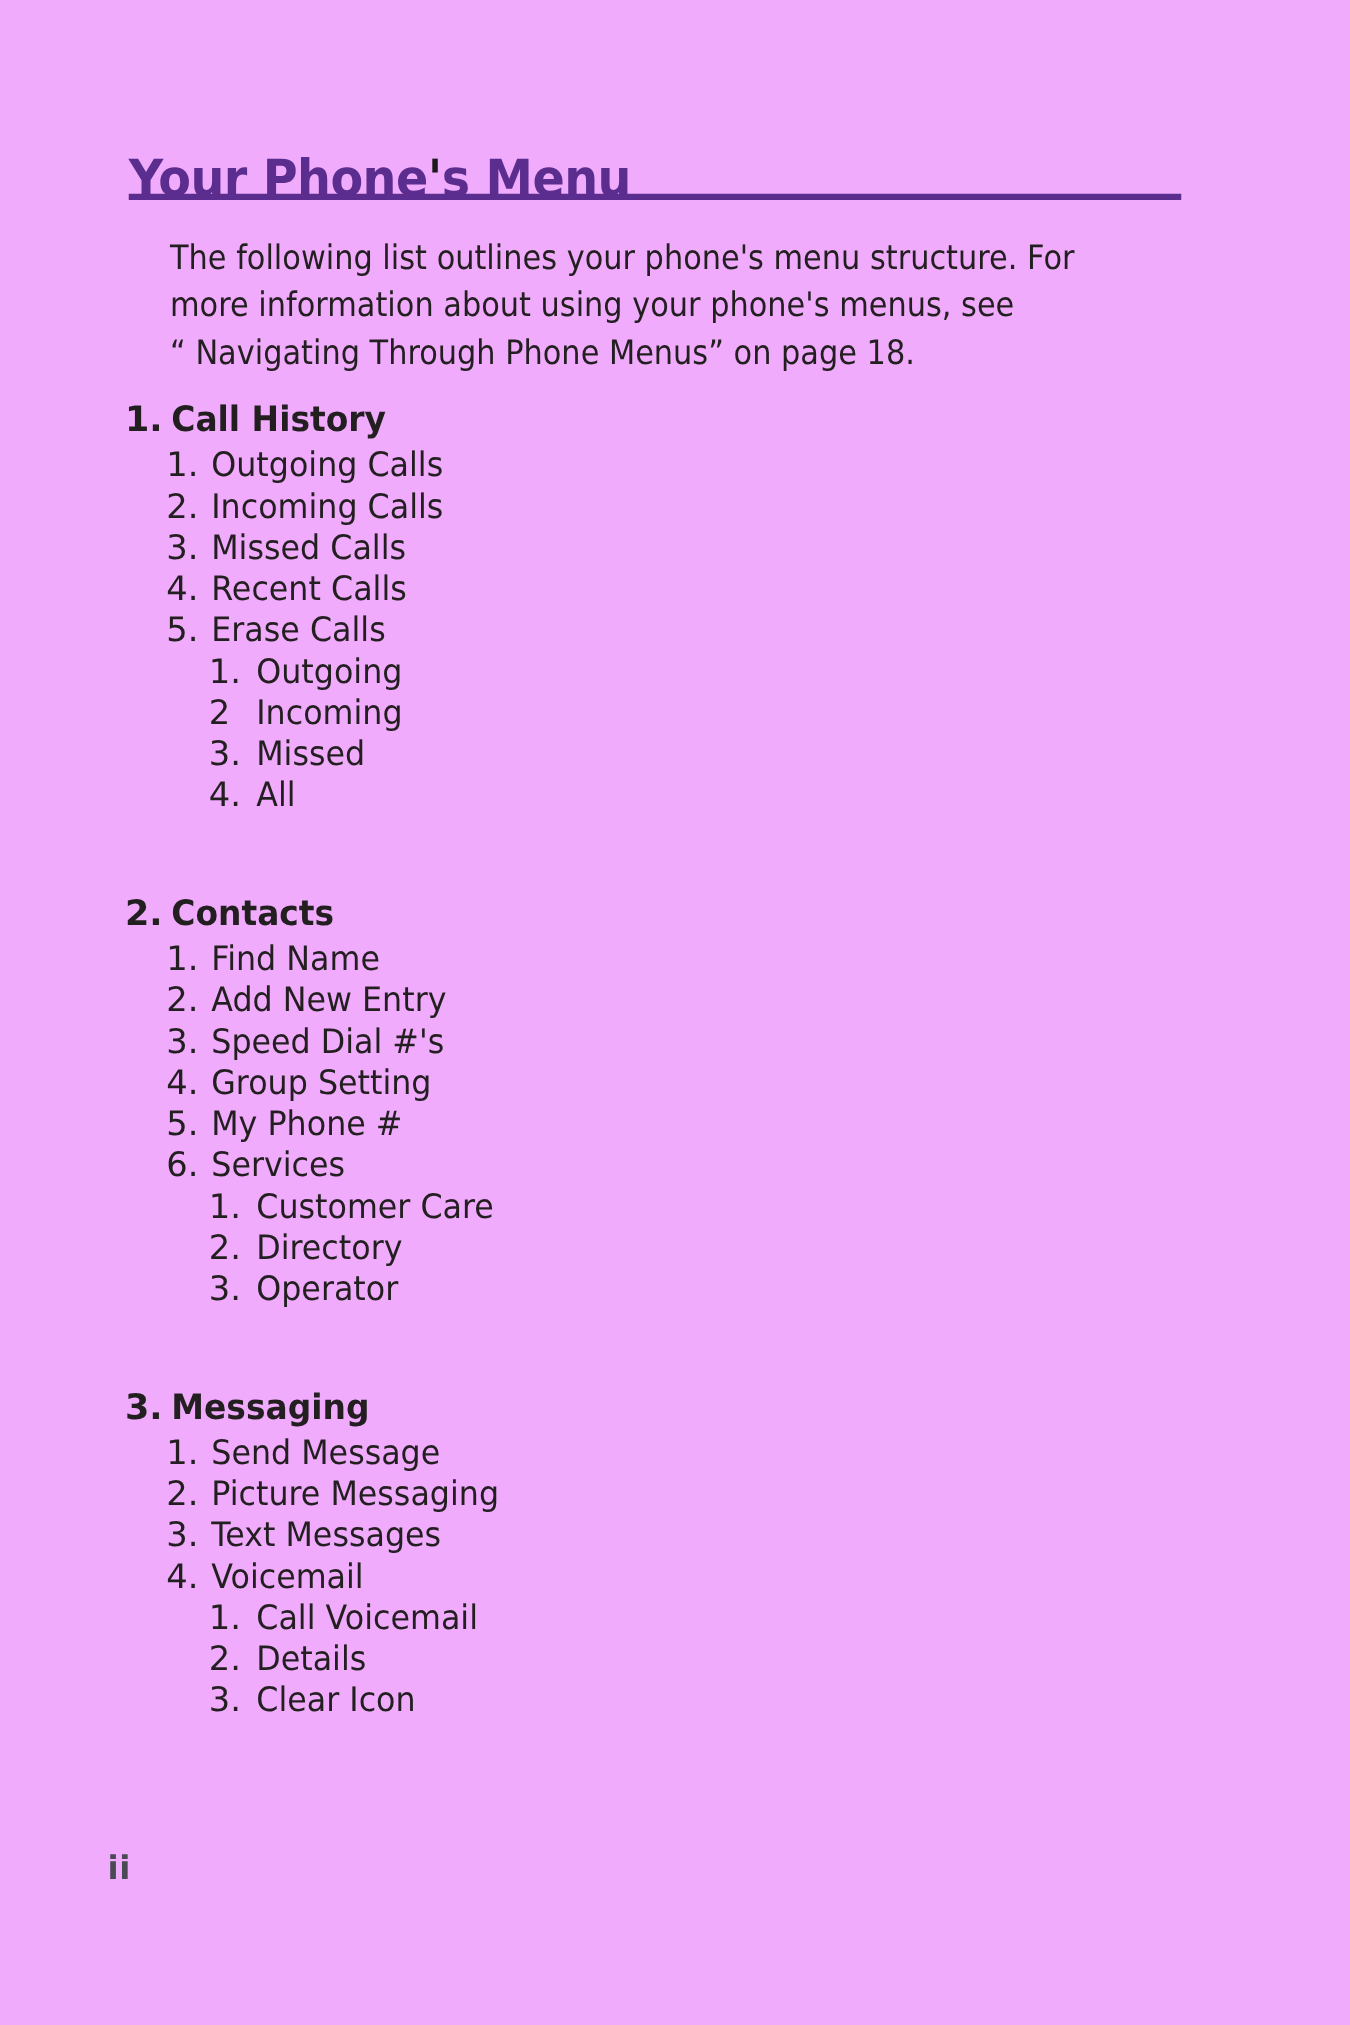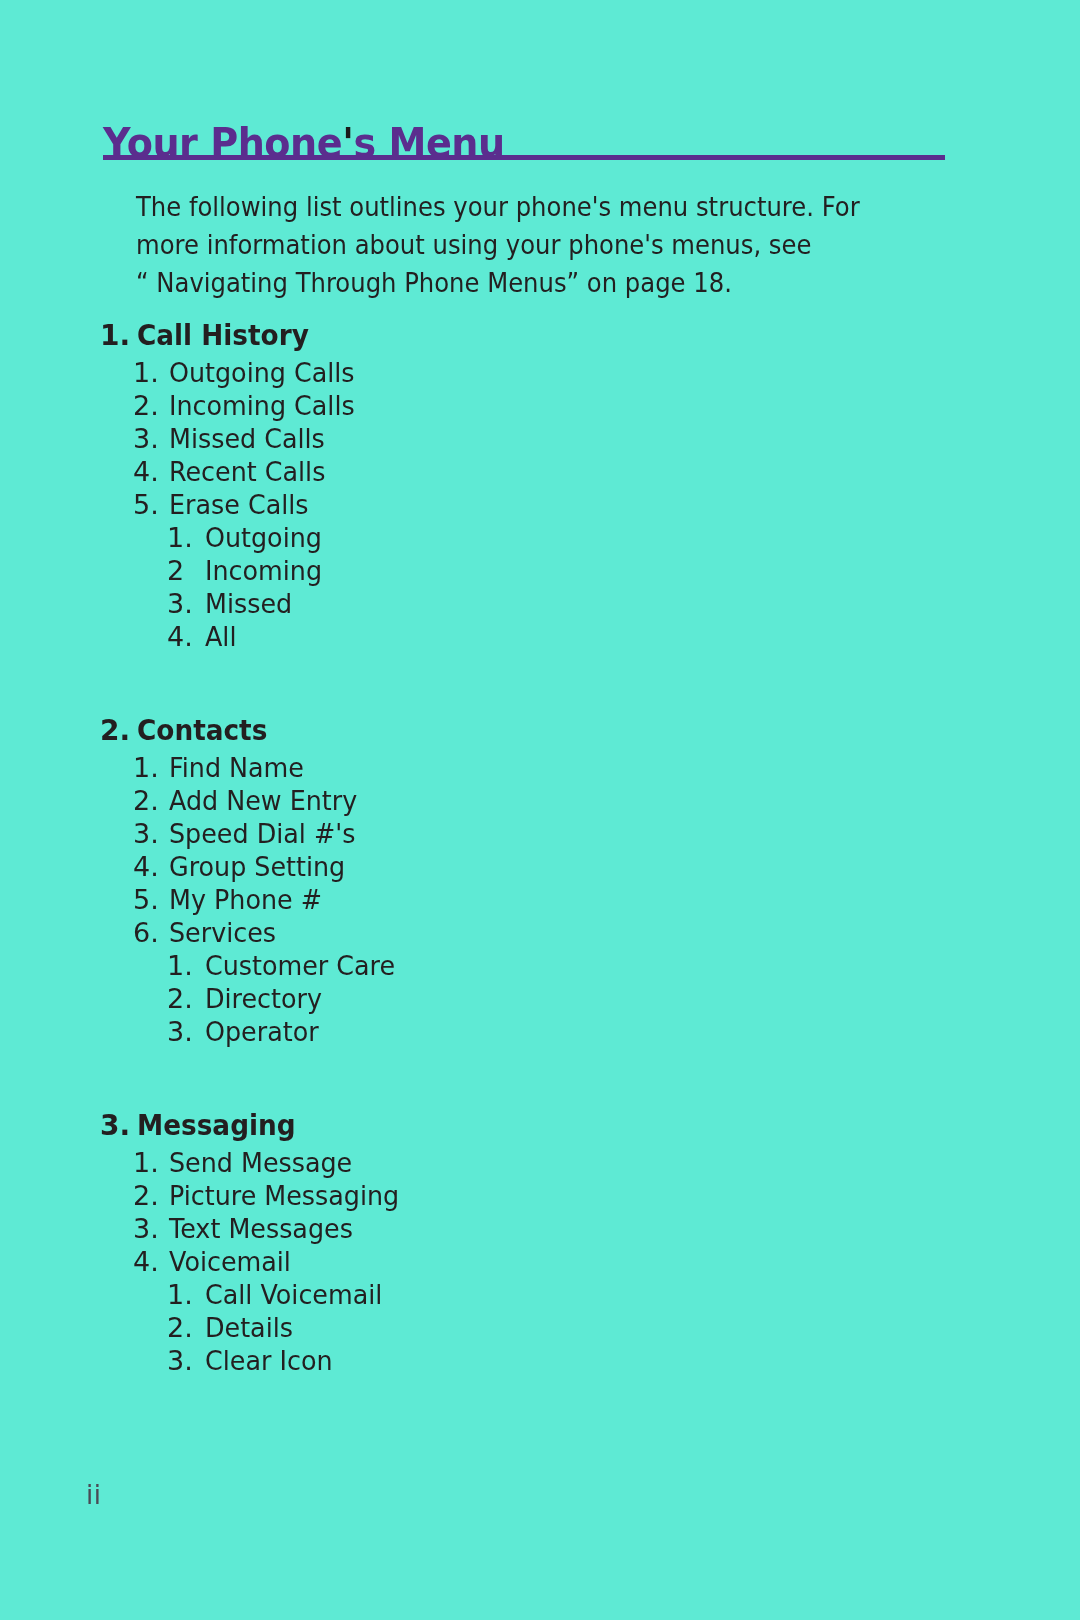--- a/index.html
+++ b/index.html
@@ -10,21 +10,21 @@
   body {
     width: 1080px;
     height: 1620px;
     position: relative;
     font-family: "Liberation Sans", sans-serif;
     overflow: hidden;
   }
   .page {
     position: absolute;
     inset: 0;
-    background: #5eead4;
+    background: #f0abfc;
   }
 
   
   .page-title {
     position: absolute;
     left: 103px;
     top: 92px;
     font-family: "DejaVu Sans", sans-serif;
     font-size: 41px;
     font-weight: bold;
@@ -114,21 +114,21 @@
 
   .label { transform: scaleX(0.94); transform-origin: left center; }
 
   
   .folio {
     position: absolute;
     left: 86px;
     top: 1480px;
     font-family: "DejaVu Sans", sans-serif;
     font-size: 26px;
-    font-weight: normal;
+    font-weight: bold;
     color: #4a4a55;
     letter-spacing: 0.5px;
   }
 </style>
 </head>
 <body>
 
 <div class="page">
 
   <h1 class="page-title">

